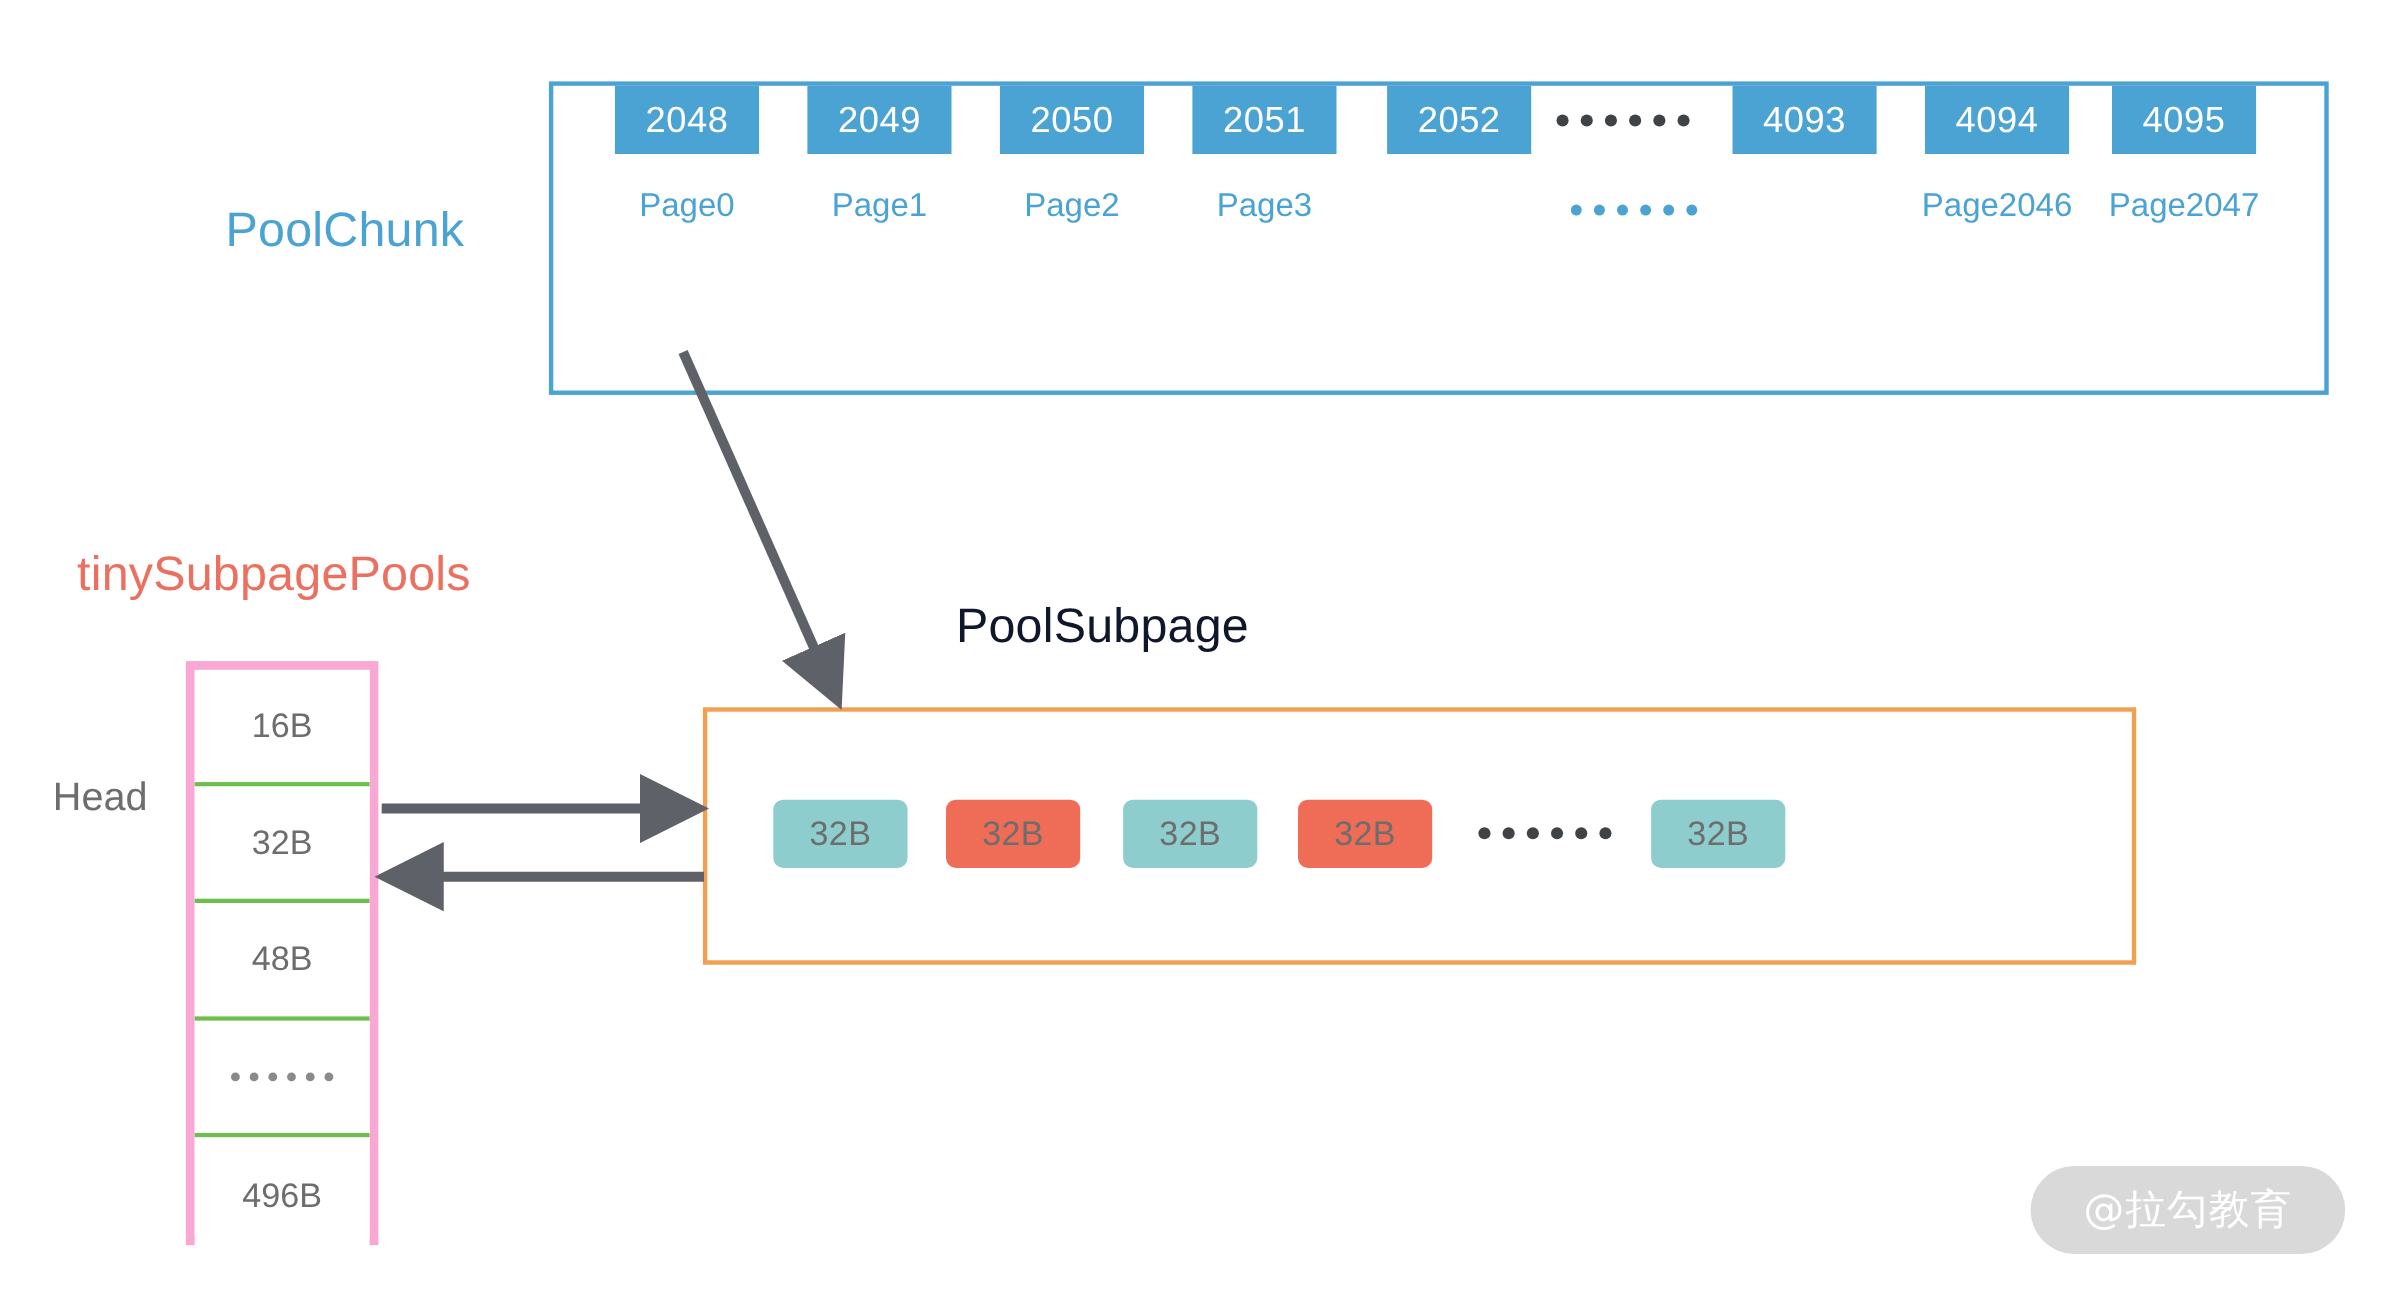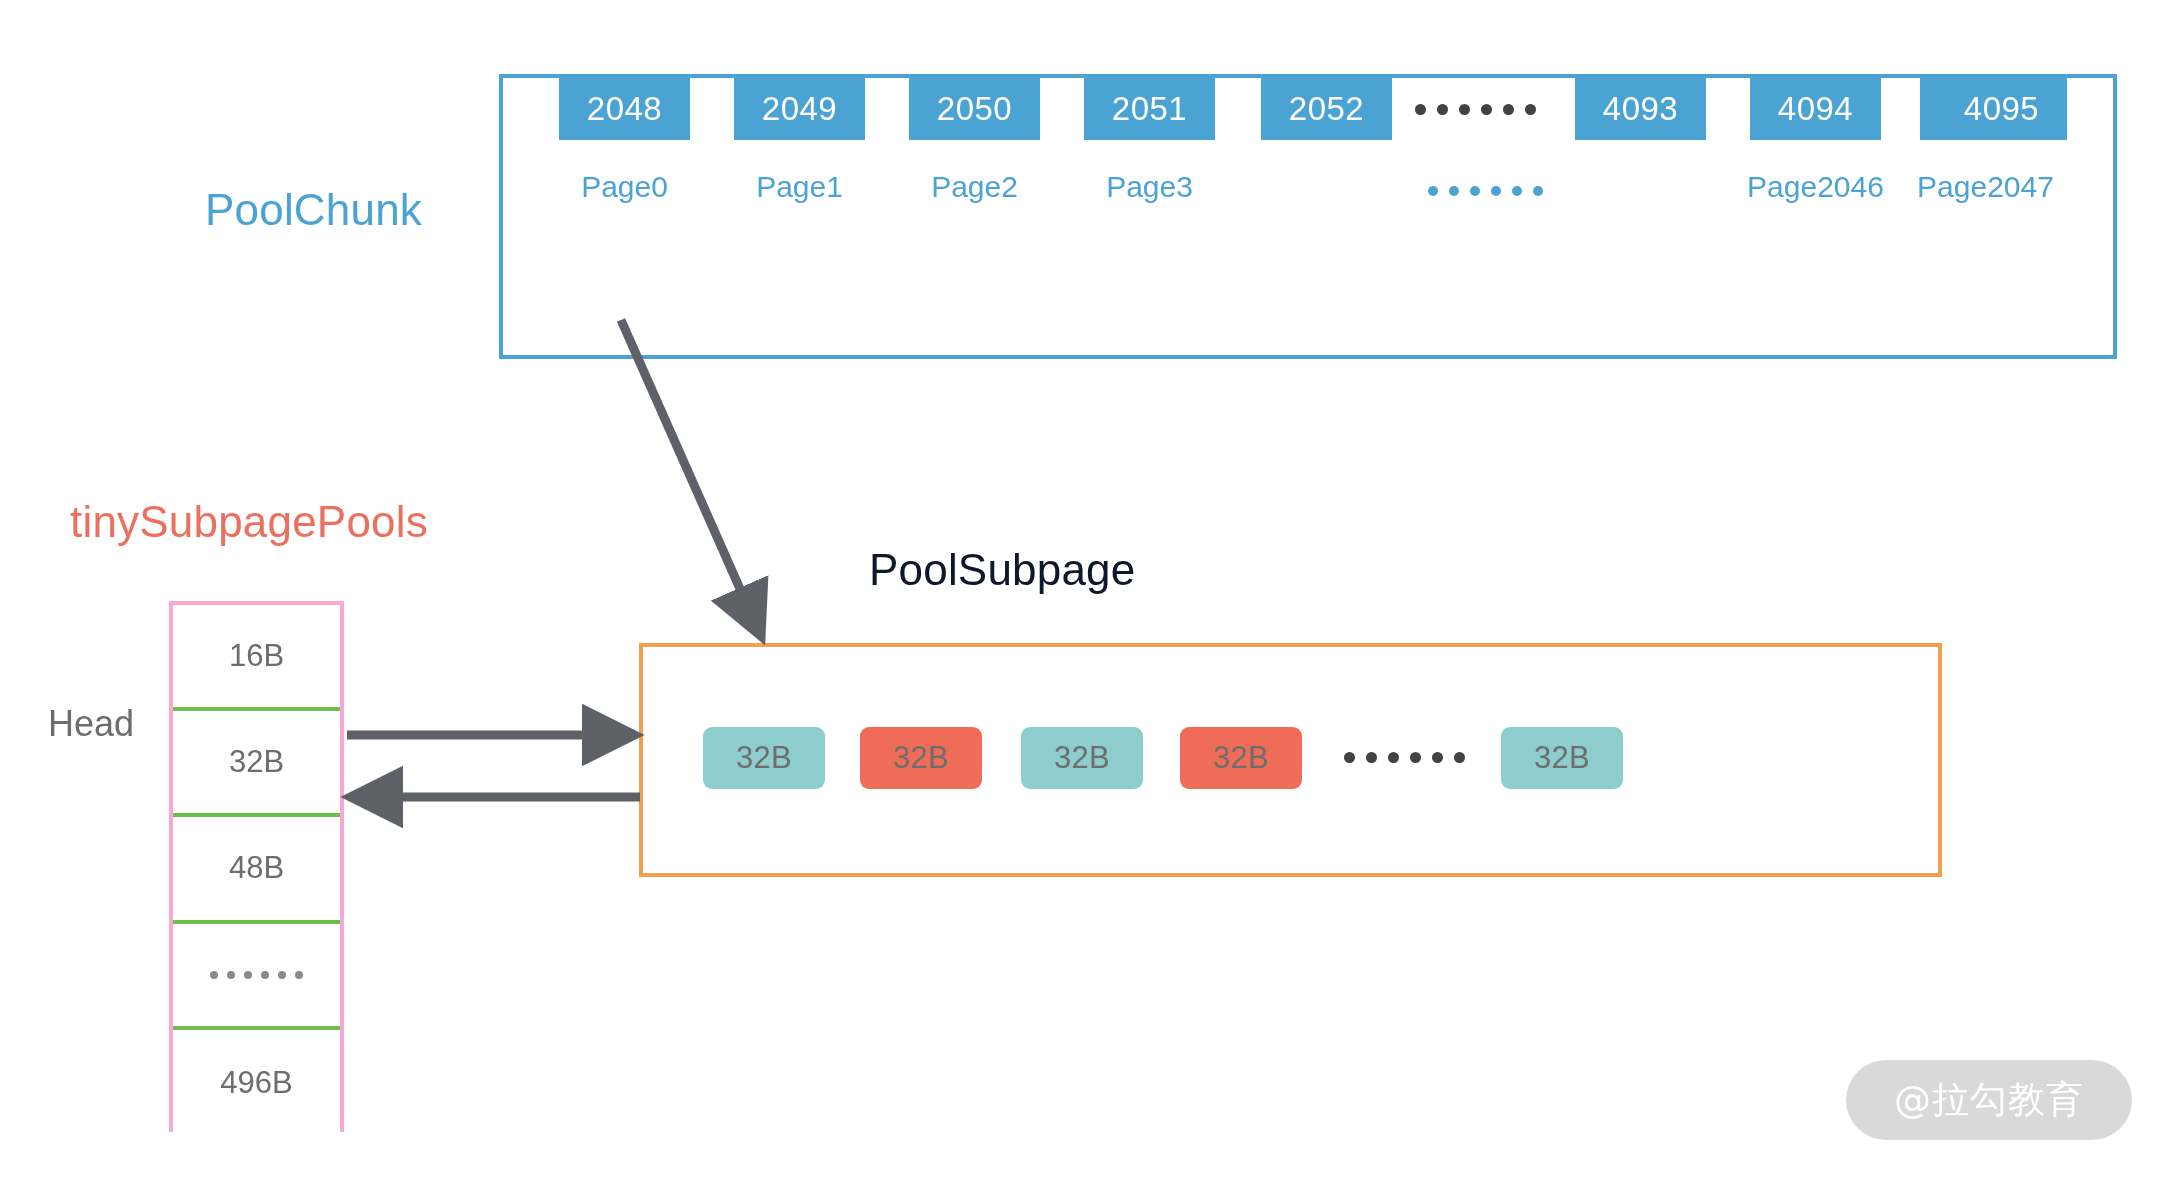--- a/index.html
+++ b/index.html
@@ -81,21 +81,21 @@
     width: 11px; height: 11px;
     border-radius: 50%;
     background: #404346;
   }
   .dots.blue span { background: #4ba3d3; width: 10px; height: 10px; }
 
   
   .pool-list {
     left: 169px; top: 601px;
     width: 175px; height: 531px;
-    border: 4px solid #f9a8d4;
+    border: 8px solid #f9a8d4;
     background: #ffffff;
   }
   .pool-item {
     position: relative;
     height: 106.2px;
     box-sizing: border-box;
     display: flex;
     align-items: center;
     justify-content: center;
     color: #6d6d6d;
@@ -177,21 +177,21 @@
         <div class="page-cell" style="left: 231px; width: 131px;">2049</div>
         <div class="page-label" style="left: 209px; width: 175px;">Page1</div>
         <div class="page-cell" style="left: 406px; width: 131px;">2050</div>
         <div class="page-label" style="left: 384px; width: 175px;">Page2</div>
         <div class="page-cell" style="left: 581px; width: 131px;">2051</div>
         <div class="page-label" style="left: 559px; width: 175px;">Page3</div>
         <div class="page-cell" style="left: 758px; width: 131px;">2052</div>
         <div class="page-cell" style="left: 1072px; width: 131px;">4093</div>
         <div class="page-cell" style="left: 1247px; width: 131px;">4094</div>
         <div class="page-label" style="left: 1225px; width: 175px;">Page2046</div>
-        <div class="page-cell" style="left: 1417px; width: 131px; padding-left: 16px;">4095</div>
+        <div class="page-cell" style="left: 1417px; width: 131px;">4095</div>
         <div class="page-label" style="left: 1395px; width: 175px;">Page2047</div>
         <div class="dots" style="position: absolute; left: 912px; top: 26px;">
           <span></span>
           <span></span>
           <span></span>
           <span></span>
           <span></span>
           <span></span>
         </div>
         <div class="dots blue" style="position: absolute; left: 925px; top: 108px;">

